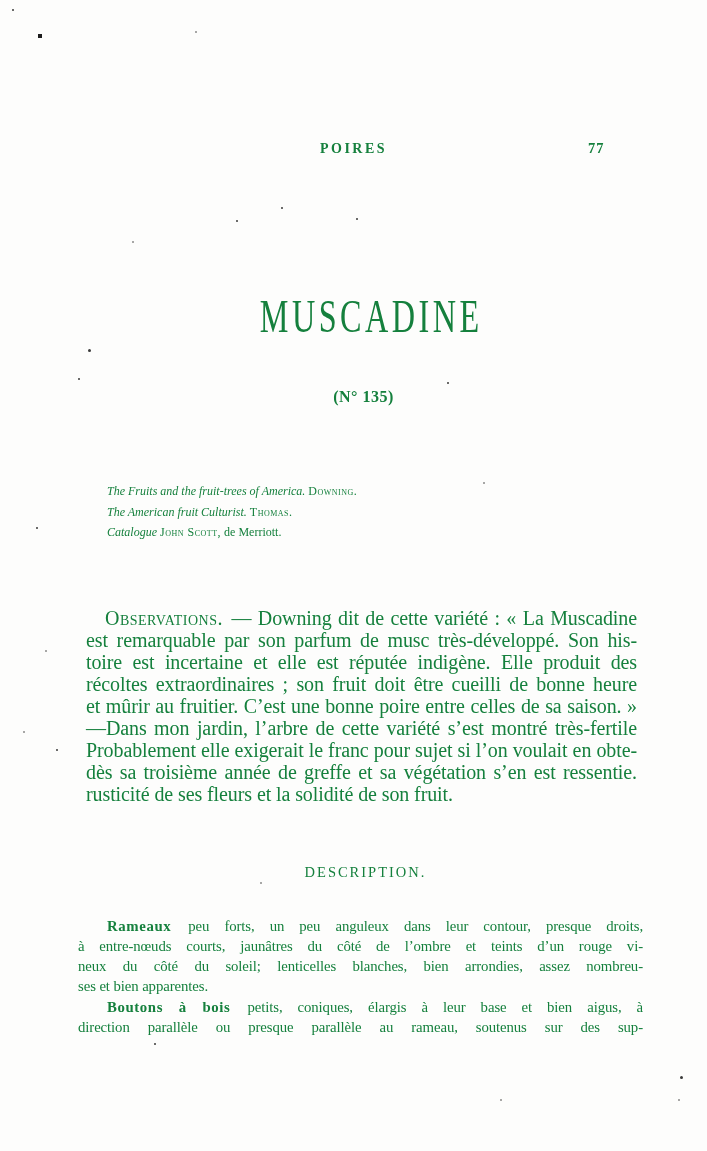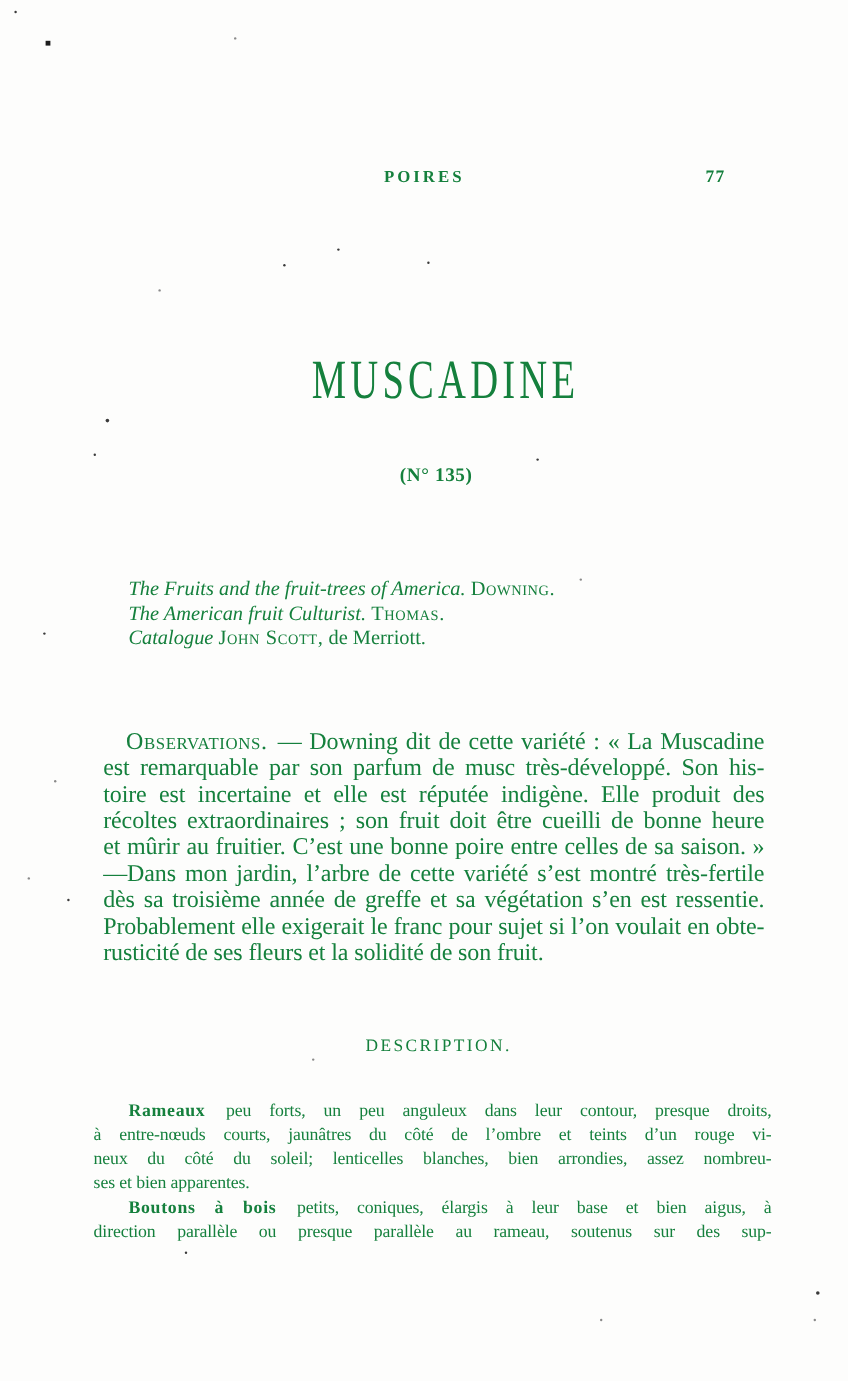--- a/index.html
+++ b/index.html
@@ -41,21 +41,21 @@
   
   .variety-number {
     position: absolute; top: 388px; left: 10px; width: 707px;
     text-align: center;
     font-size: 16px; font-weight: bold; letter-spacing: 0.5px;
   }
 
   
   .refs {
     position: absolute; top: 481px; left: 107px;
-    font-size: 17px; line-height: 20.5px;
+    font-size: 12px; line-height: 20.5px;
   }
   .ref-line .it { font-style: italic; }
   .sc { font-variant: small-caps; letter-spacing: 0.5px; }
 
   
   .obs {
     position: absolute; top: 607px; left: 86px; width: 551px;
     font-size: 20px; line-height: 22px; letter-spacing: -0.1px;
     text-align: justify;
   }
@@ -125,22 +125,22 @@
   <div class="obs">
     <div class="jl ind1">
       <span class="sc lead">Observations.</span>
       <span>— Downing dit de cette variété : « La Muscadine</span>
     </div>
     <div class="jl">est remarquable par son parfum de musc très-développé. Son his-</div>
     <div class="jl">toire est incertaine et elle est réputée indigène. Elle produit des</div>
     <div class="jl">récoltes extraordinaires ; son fruit doit être cueilli de bonne heure</div>
     <div class="jl">et mûrir au fruitier. C’est une bonne poire entre celles de sa saison. »</div>
     <div class="jl">—Dans mon jardin, l’arbre de cette variété s’est montré très-fertile</div>
+    <div class="jl">Probablement elle exigerait le franc pour sujet si l’on voulait en obte-</div>
     <div class="jl">dès sa troisième année de greffe et sa végétation s’en est ressentie.</div>
-    <div class="jl">Probablement elle exigerait le franc pour sujet si l’on voulait en obte-</div>
     <div>rusticité de ses fleurs et la solidité de son fruit.</div>
   </div>
 
   <div class="desc-heading">DESCRIPTION.</div>
 
   <div class="small-para boutons">
     <div class="jl ind2">
       <span class="bold-lead lead">Boutons à bois</span>
       <span>petits, coniques, élargis à leur base et bien aigus, à</span>
     </div>

